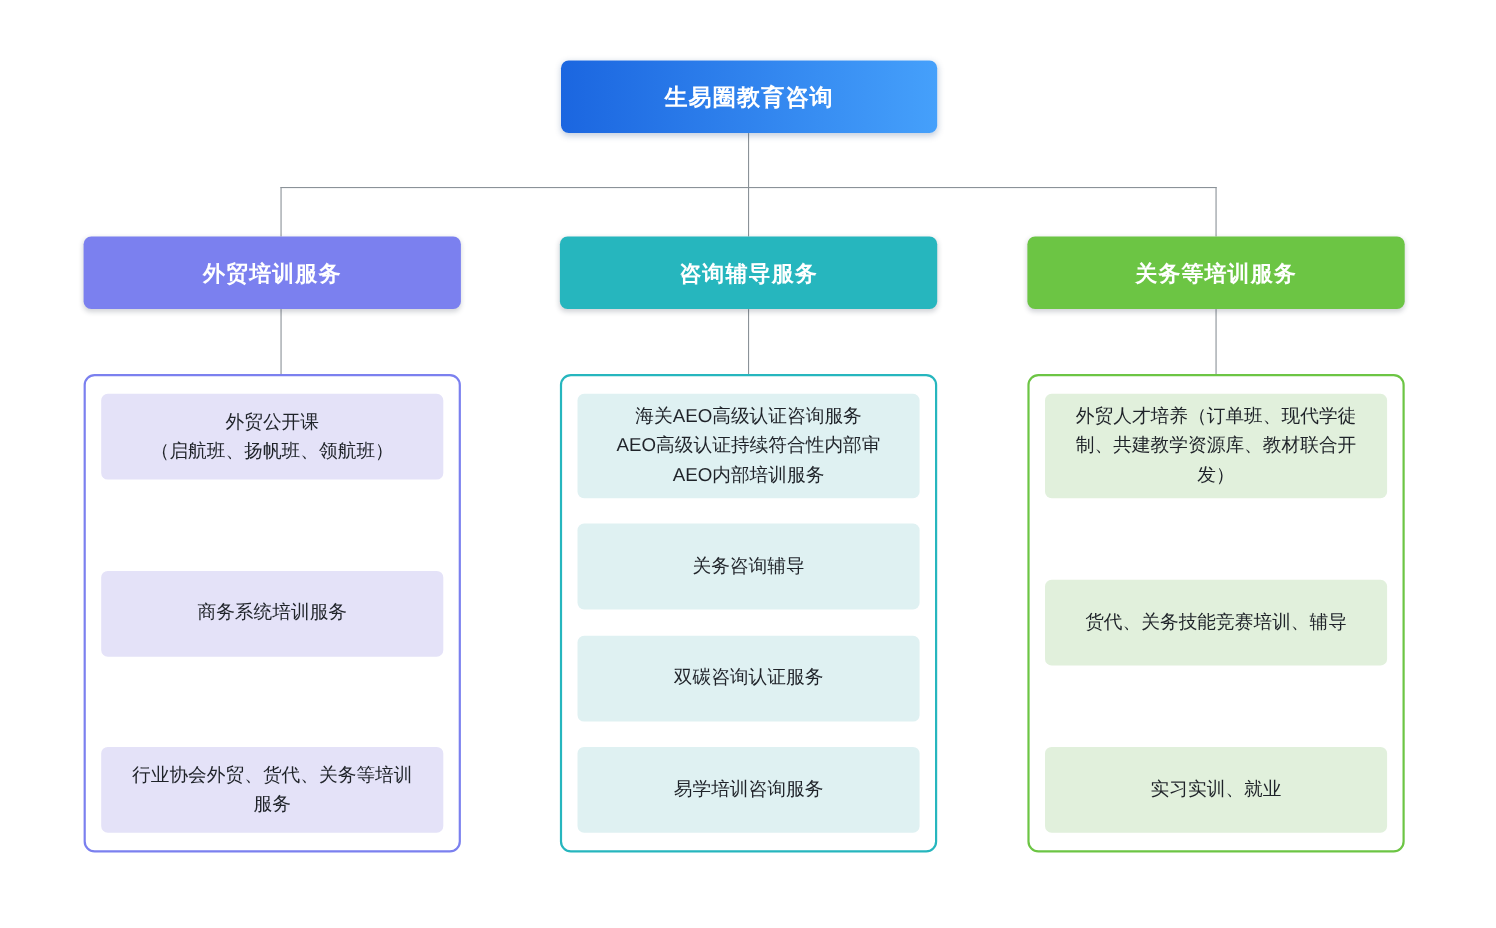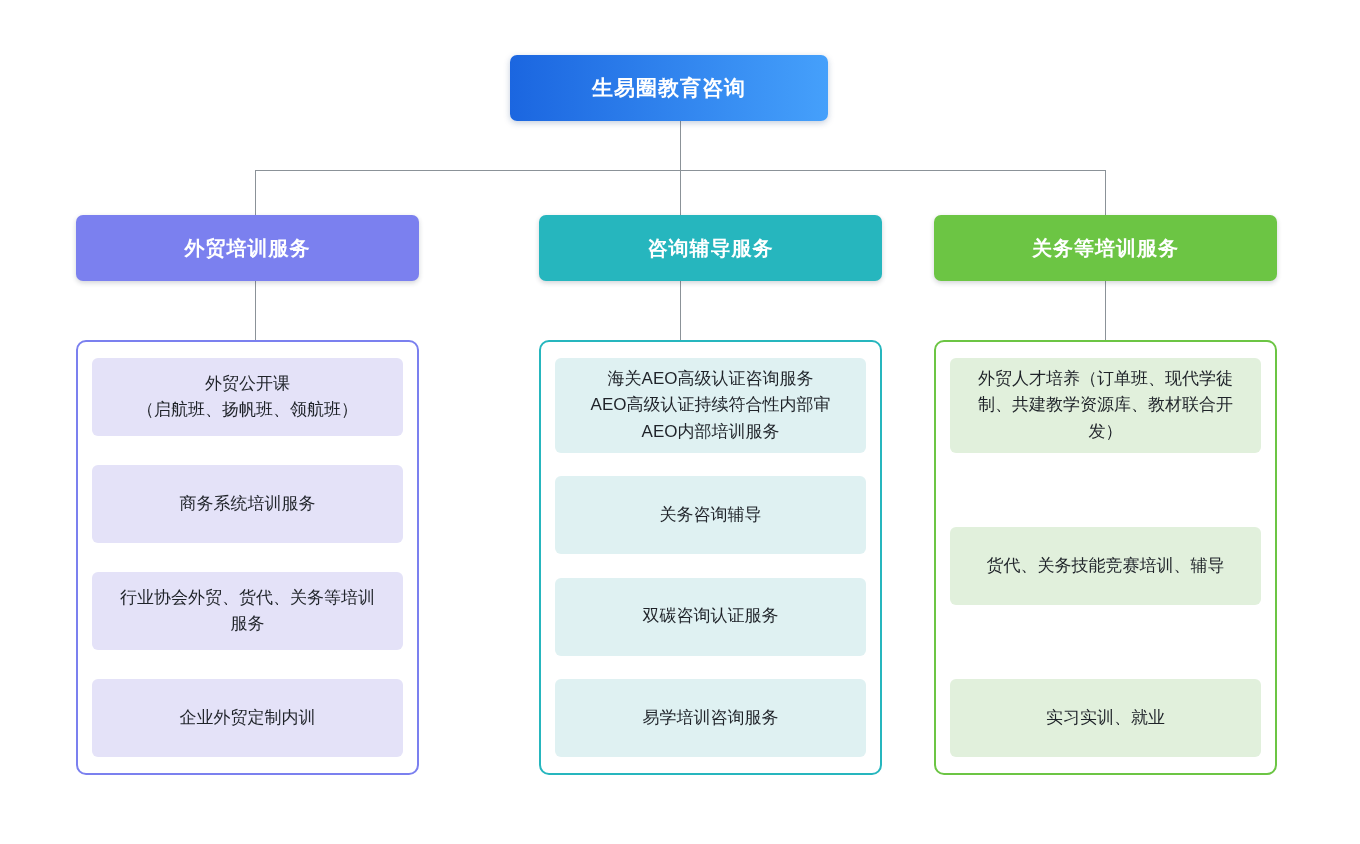--- a/index.html
+++ b/index.html
@@ -22,21 +22,21 @@
     background: var(--connector, #8b9298);
   }
   .line.v { width: 1px; }
   .line.h { height: 1px; }
 
   
   .root-node {
     position: absolute;
     left: 510px;
     top: 55px;
-    width: 318px;
+    width: 342px;
     height: 66px;
     border-radius: 7px;
     background: linear-gradient(90deg, #1b66e0, #45a0fb);
     display: flex;
     align-items: center;
     justify-content: center;
     box-shadow: 0 2px 6px rgba(20, 60, 120, 0.25);
   }
   .root-node span {
     color: #ffffff;
@@ -90,21 +90,21 @@
     align-items: center;
     justify-content: center;
     text-align: center;
     color: #1f2329;
     font-size: 17px;
     line-height: 1.55;
     white-space: pre-line;
   }
 
   .col-0 { left: 76px; }
-  .col-1 { left: 539px; }
+  .col-1 { left: 509px; }
   .col-2 { left: 934px; }
 
   .b0 { --accent: #7b80ef; --tint: #e4e2f8; }
   .b1 { --accent: #26b6be; --tint: #dff1f2; }
   .b2 { --accent: #6cc544; --tint: #e1f0dc; }
 </style>
 </head>
 <body>
 
 <div class="canvas">
@@ -123,21 +123,20 @@
   </div>
 
   <div class="branch-header b0 col-0" style="--accent: #7b80ef; --tint: #e4e2f8;">
     <span>外贸培训服务</span>
   </div>
   <div class="branch-panel b0 col-0" style="--accent: #7b80ef; --tint: #e4e2f8;">
     <div class="service-item">外贸公开课
 （启航班、扬帆班、领航班）</div>
     <div class="service-item">商务系统培训服务</div>
     <div class="service-item">行业协会外贸、货代、关务等培训服务</div>
-    <div class="service-item">企业外贸定制内训</div>
   </div>
 
   <div class="branch-header b1 col-1" style="--accent: #26b6be; --tint: #dff1f2;">
     <span>咨询辅导服务</span>
   </div>
   <div class="branch-panel b1 col-1" style="--accent: #26b6be; --tint: #dff1f2;">
     <div class="service-item">海关AEO高级认证咨询服务
 AEO高级认证持续符合性内部审
 AEO内部培训服务</div>
     <div class="service-item">关务咨询辅导</div>

